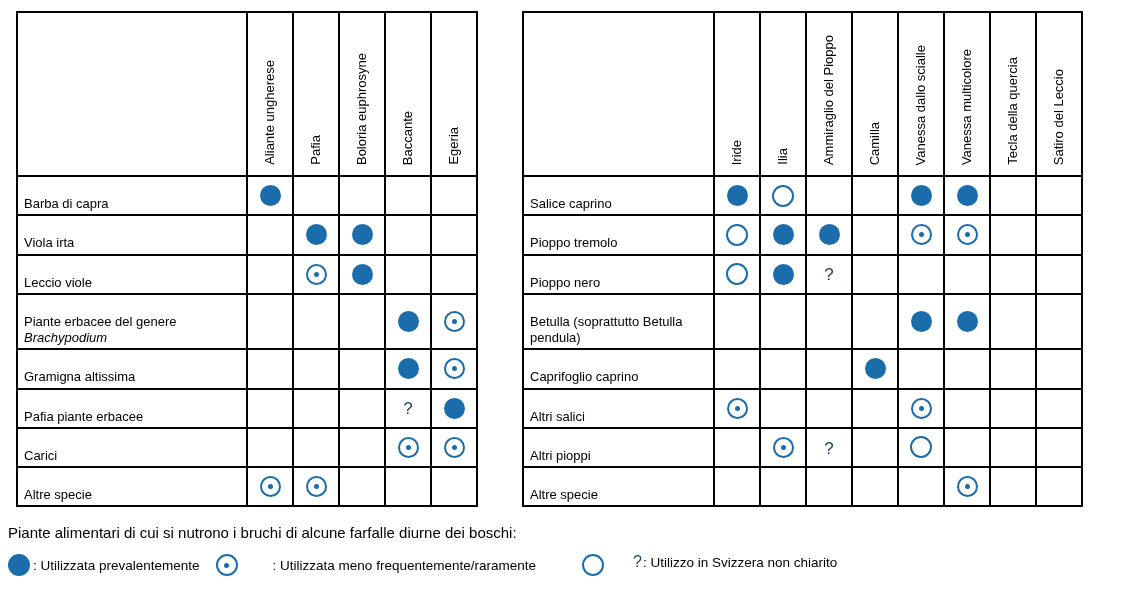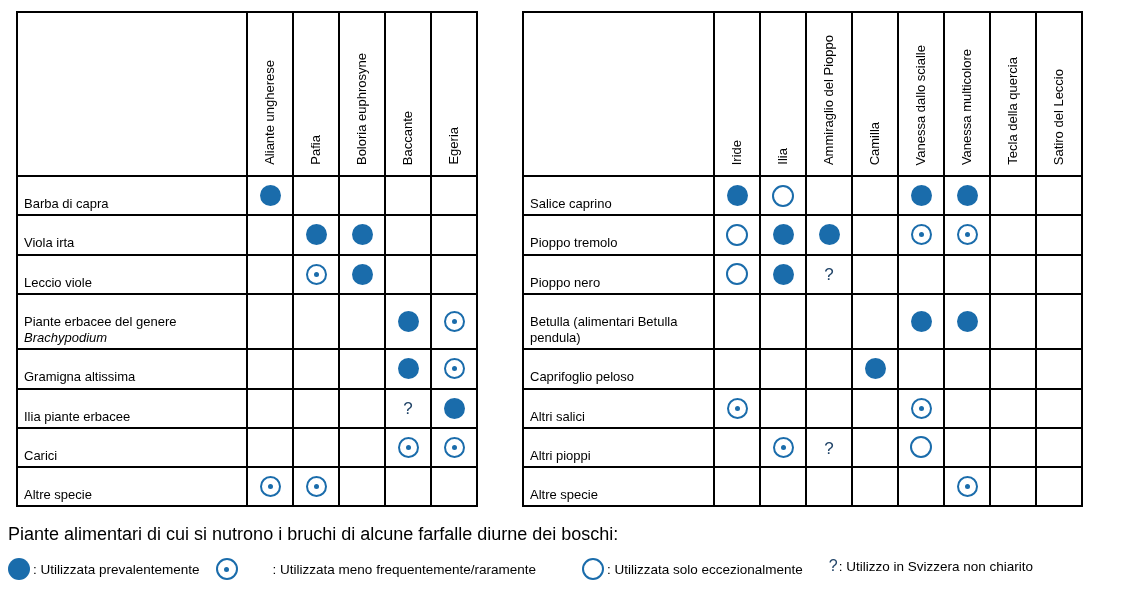--- a/index.html
+++ b/index.html
@@ -34,21 +34,21 @@
   .sym { display:inline-block; vertical-align:middle; }
   .filled { width:21px; height:21px; border-radius:50%; background:var(--blue); }
   .dotted { width:21px; height:21px; border-radius:50%; border:2px solid var(--blue); position:relative; }
   .dotted .dot {
     position:absolute; left:50%; top:50%; width:5px; height:5px;
     margin:-2.5px 0 0 -2.5px; border-radius:50%; background:var(--blue);
   }
   .empty { width:22px; height:22px; border-radius:50%; border:2px solid var(--blue); }
   .q { font-size:17px; color:var(--qcolor); line-height:1; display:inline-block; vertical-align:middle; }
 
-  .caption { font-size:18px; margin-top:17px; }
+  .caption { font-size:15px; margin-top:17px; }
   .legend { display:flex; align-items:flex-start; margin-top:13px; font-size:13.5px; }
   .legend-item { display:flex; align-items:center; }
   .legend-item:nth-child(2){ margin-left:16px;gap:32px; }
   .legend-item:nth-child(3){ margin-left:46px; }
   .legend-item:nth-child(4){ margin-left:26px; }
   .legend .sym { margin-right:3px; }
   .legend .filled, .legend .dotted, .legend .empty { width:22px; height:22px; }
   .legend .q { font-size:16px; margin-right:1px; }
 </style>
 </head>
@@ -102,21 +102,21 @@
           </tr>
           <tr>
             <td class="row-label">Gramigna altissima</td>
             <td class="cell"></td>
             <td class="cell"></td>
             <td class="cell"></td>
             <td class="cell"><span class="sym filled"></span></td>
             <td class="cell"><span class="sym dotted"><span class="dot"></span></span></td>
           </tr>
           <tr>
-            <td class="row-label">Ilia piante erbacee</td>
+            <td class="row-label">Pafia piante erbacee</td>
             <td class="cell"></td>
             <td class="cell"></td>
             <td class="cell"></td>
             <td class="cell"><span class="q">?</span></td>
             <td class="cell"><span class="sym filled"></span></td>
           </tr>
           <tr>
             <td class="row-label">Carici</td>
             <td class="cell"></td>
             <td class="cell"></td>
@@ -176,32 +176,32 @@
             <td class="cell"><span class="sym empty"></span></td>
             <td class="cell"><span class="sym filled"></span></td>
             <td class="cell"><span class="q">?</span></td>
             <td class="cell"></td>
             <td class="cell"></td>
             <td class="cell"></td>
             <td class="cell"></td>
             <td class="cell"></td>
           </tr>
           <tr>
-            <td class="row-label">Betulla (alimentari Betulla pendula)</td>
-            <td class="cell"></td>
-            <td class="cell"></td>
-            <td class="cell"></td>
-            <td class="cell"></td>
-            <td class="cell"><span class="sym filled"></span></td>
-            <td class="cell"><span class="sym filled"></span></td>
-            <td class="cell"></td>
-            <td class="cell"></td>
-          </tr>
-          <tr>
-            <td class="row-label">Caprifoglio peloso</td>
+            <td class="row-label">Betulla (soprattutto Betulla pendula)</td>
+            <td class="cell"></td>
+            <td class="cell"></td>
+            <td class="cell"></td>
+            <td class="cell"></td>
+            <td class="cell"><span class="sym filled"></span></td>
+            <td class="cell"><span class="sym filled"></span></td>
+            <td class="cell"></td>
+            <td class="cell"></td>
+          </tr>
+          <tr>
+            <td class="row-label">Caprifoglio caprino</td>
             <td class="cell"></td>
             <td class="cell"></td>
             <td class="cell"></td>
             <td class="cell"><span class="sym filled"></span></td>
             <td class="cell"></td>
             <td class="cell"></td>
             <td class="cell"></td>
             <td class="cell"></td>
           </tr>
           <tr>
@@ -247,20 +247,19 @@
         <span>: Utilizzata prevalentemente</span>
       </div>
       <div class="legend-item">
         <span class="sym dotted">
           <span class="dot"></span>
         </span>
         <span>: Utilizzata meno frequentemente/raramente</span>
       </div>
       <div class="legend-item">
         <span class="sym empty"></span>
-        <span>: Utilizzata solo eccezionalmente</span>
       </div>
       <div class="legend-item">
         <span class="q">?</span>
         <span>: Utilizzo in Svizzera non chiarito</span>
       </div>
     </div>
 </div>
 
 </body></html>

